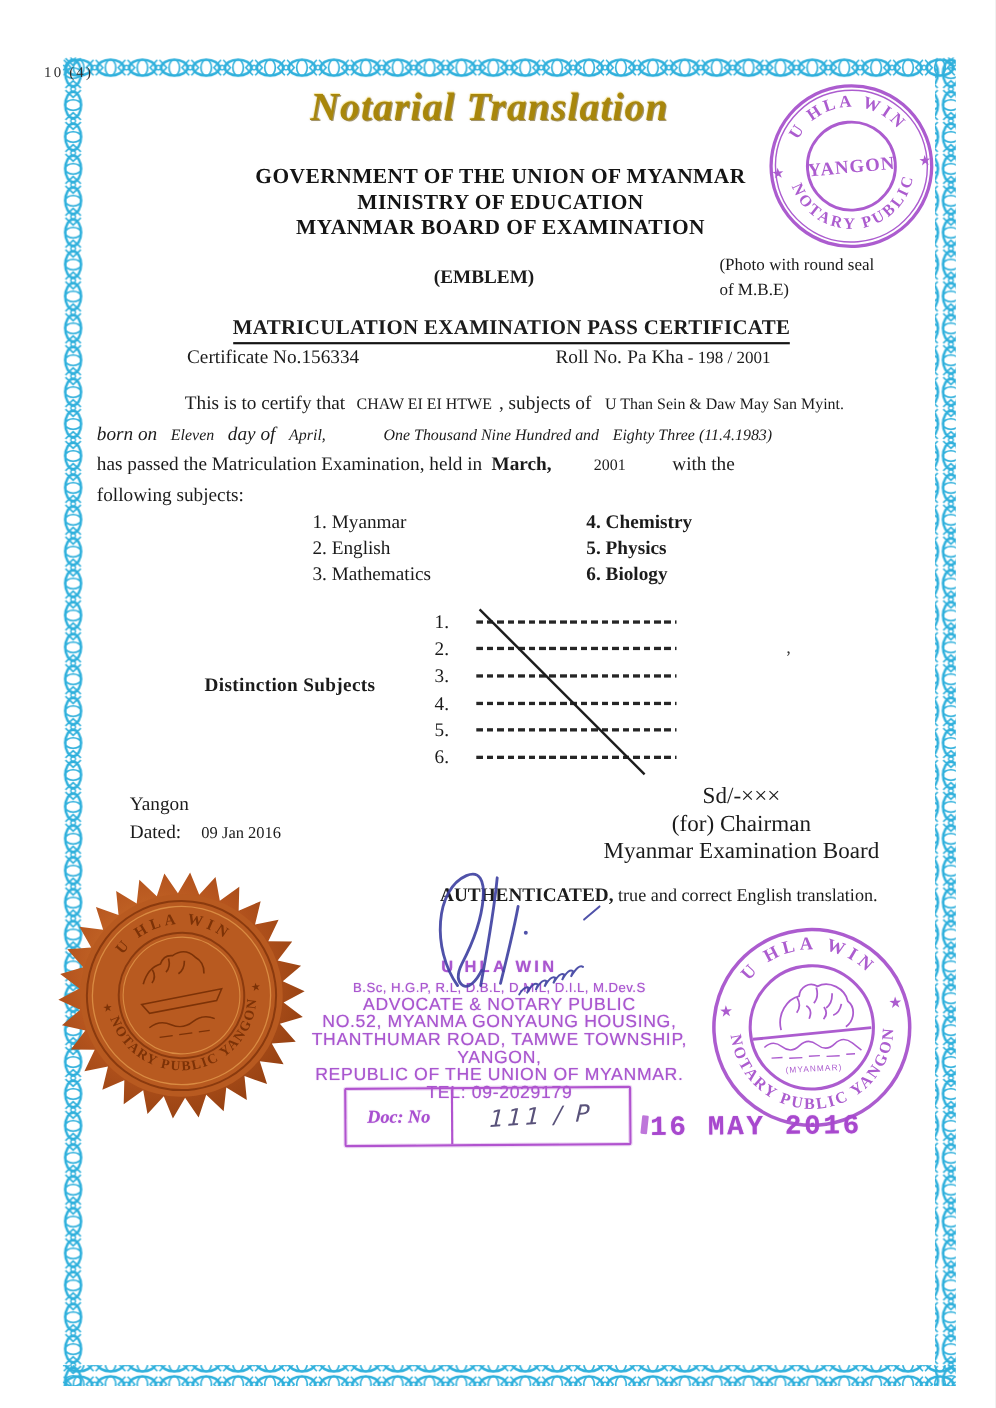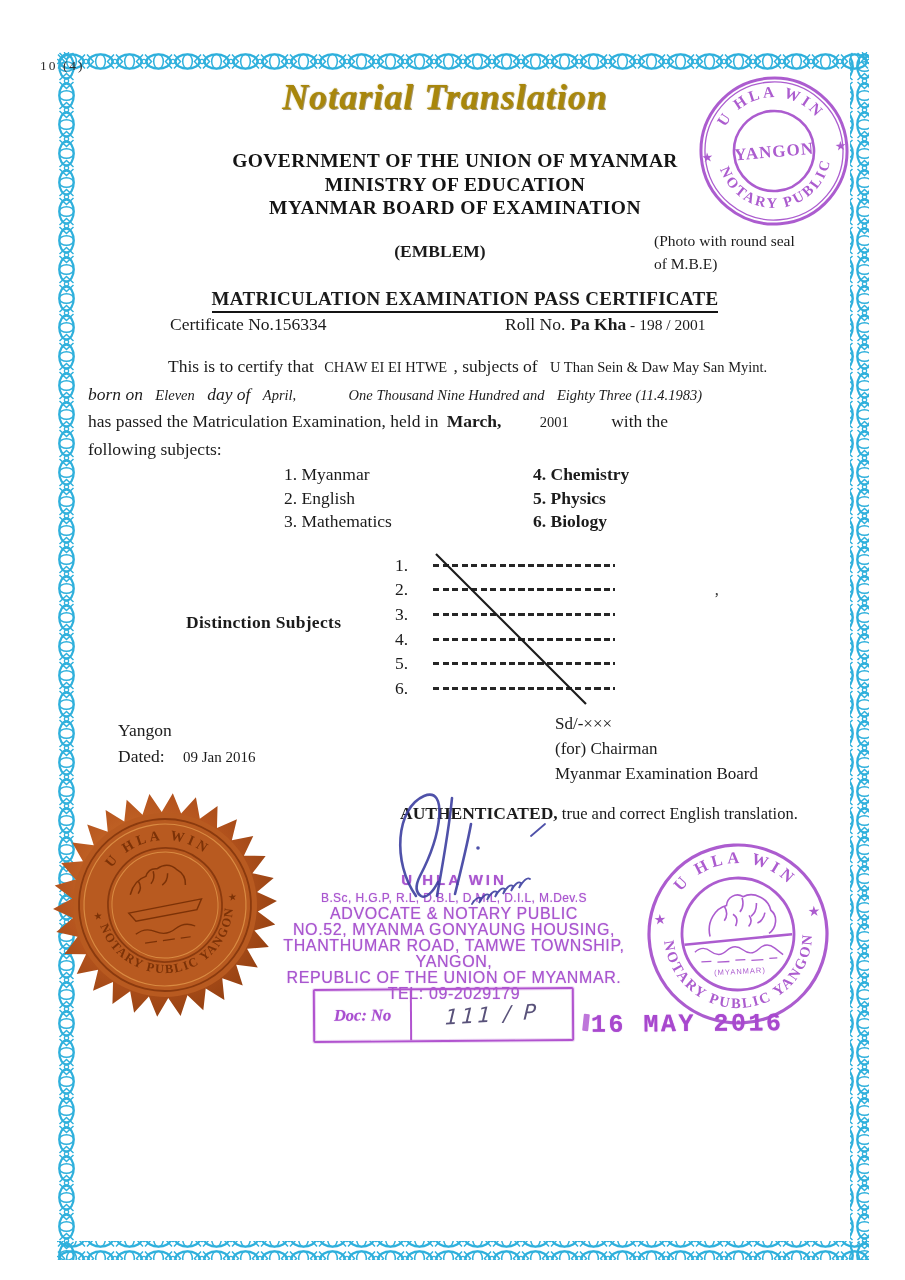--- a/index.html
+++ b/index.html
@@ -31,21 +31,21 @@
   
   .emblem{left:360px; top:241px; width:160px; text-align:center; font-weight:bold; font-size:17.5px; z-index:3;}
   .photo-note{left:654px; top:229px; width:200px; font-size:15.5px; line-height:23px; z-index:3;}
 
   
   .cert-heading-wrap{left:150px; top:288px; width:630px; text-align:center; z-index:3;}
   .cert-heading{display:inline-block; font-weight:bold; font-size:19px; letter-spacing:.3px;
     border-bottom:2.5px solid #141414; padding-bottom:1px;}
   .cert-no{left:170px; top:314px; font-size:17.5px; z-index:3;}
   .roll-no{left:505px; top:314px; font-size:17.5px; z-index:3;}
-  .roll-bold{font-weight:bold; margin-left:5px;}
+  .roll-bold{font-weight:normal; margin-left:5px;}
   .roll-tail{font-size:15.5px;}
 
   
   .body-line{left:88px; width:780px; font-size:17.5px; white-space:nowrap; z-index:3;}
   .filled{font-size:14.5px;}
   .l1{top:356px; padding-left:80px;}
   .l2{top:384px;font-style:italic;}
   .l3{top:411px;}
   .l4{top:439px;}
 
@@ -61,21 +61,21 @@
   .d-num{width:38px; font-size:17.5px;}
   .d-dash{width:182px; height:3px;
     background:repeating-linear-gradient(90deg,#262626 0 6px, transparent 6px 9.5px);}
   #strike-svg{left:420px; top:546px; z-index:4;}
   .ink-speck{left:714px; top:590px; font-size:16px; color:#333; z-index:3;}
 
   
   .place{left:118px; top:720px; font-size:17.5px; z-index:3;}
   .dated{left:118px; top:746px; font-size:17.5px; z-index:3;}
   .date-val{font-size:15px; margin-left:14px; background:#fff; box-shadow:0 0 8px 4px #fff;}
-  .sig-block{left:555px; top:711px; width:280px; font-size:17px; line-height:25px; z-index:3;}
+  .sig-block{left:534px; top:711px; width:280px; text-align:center; font-size:21px; line-height:25px; z-index:3;}
 
   
   .auth-line{left:400px; top:803px; font-size:16.5px; z-index:3; white-space:nowrap;}
   .auth-line b{font-size:17.5px;}
   #signature-svg{left:388px; top:786px; z-index:6;}
 
   
   .notary-block{left:270px; top:869px; width:368px; text-align:center; z-index:3;
     font-family:"Liberation Sans", sans-serif; color:#a956cf;
     text-shadow:0 0 1px rgba(169,86,207,.65);}

